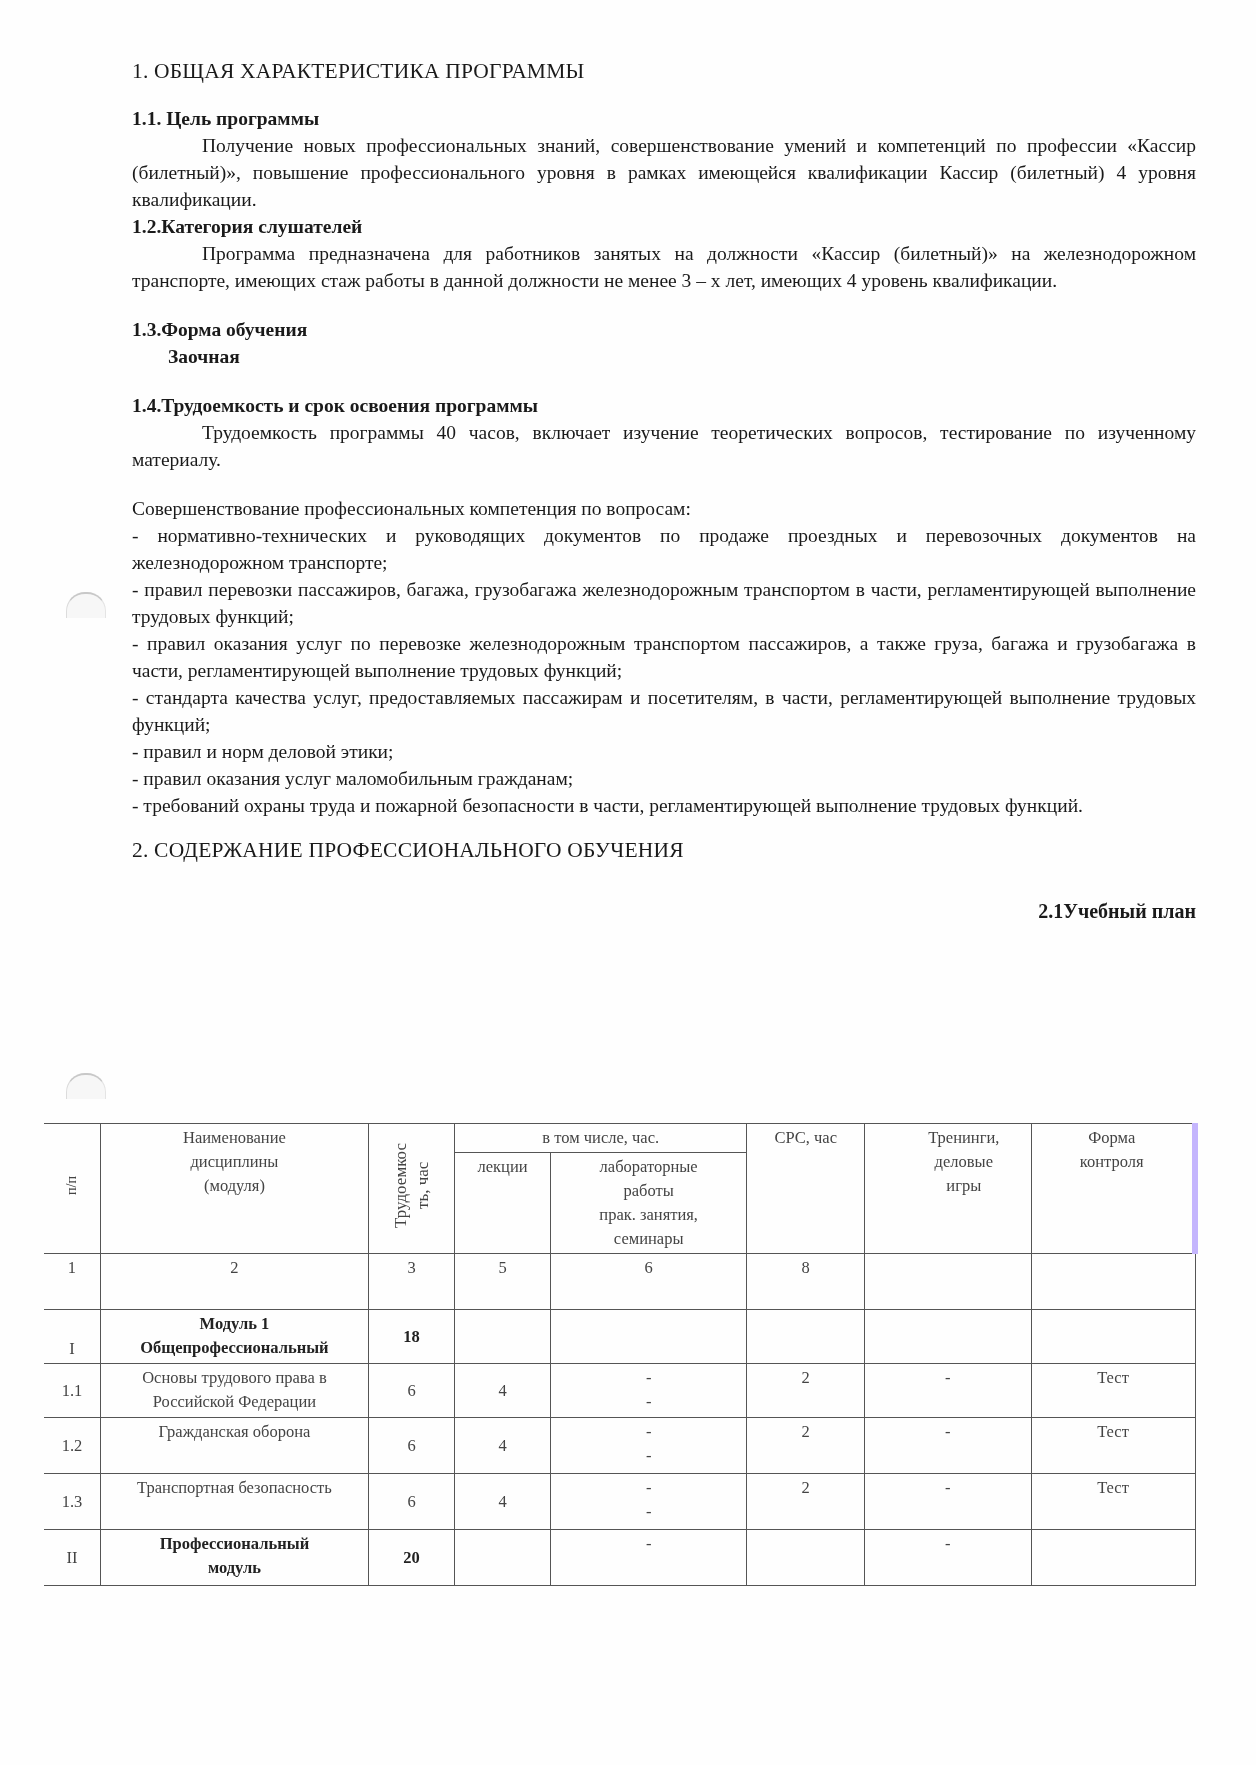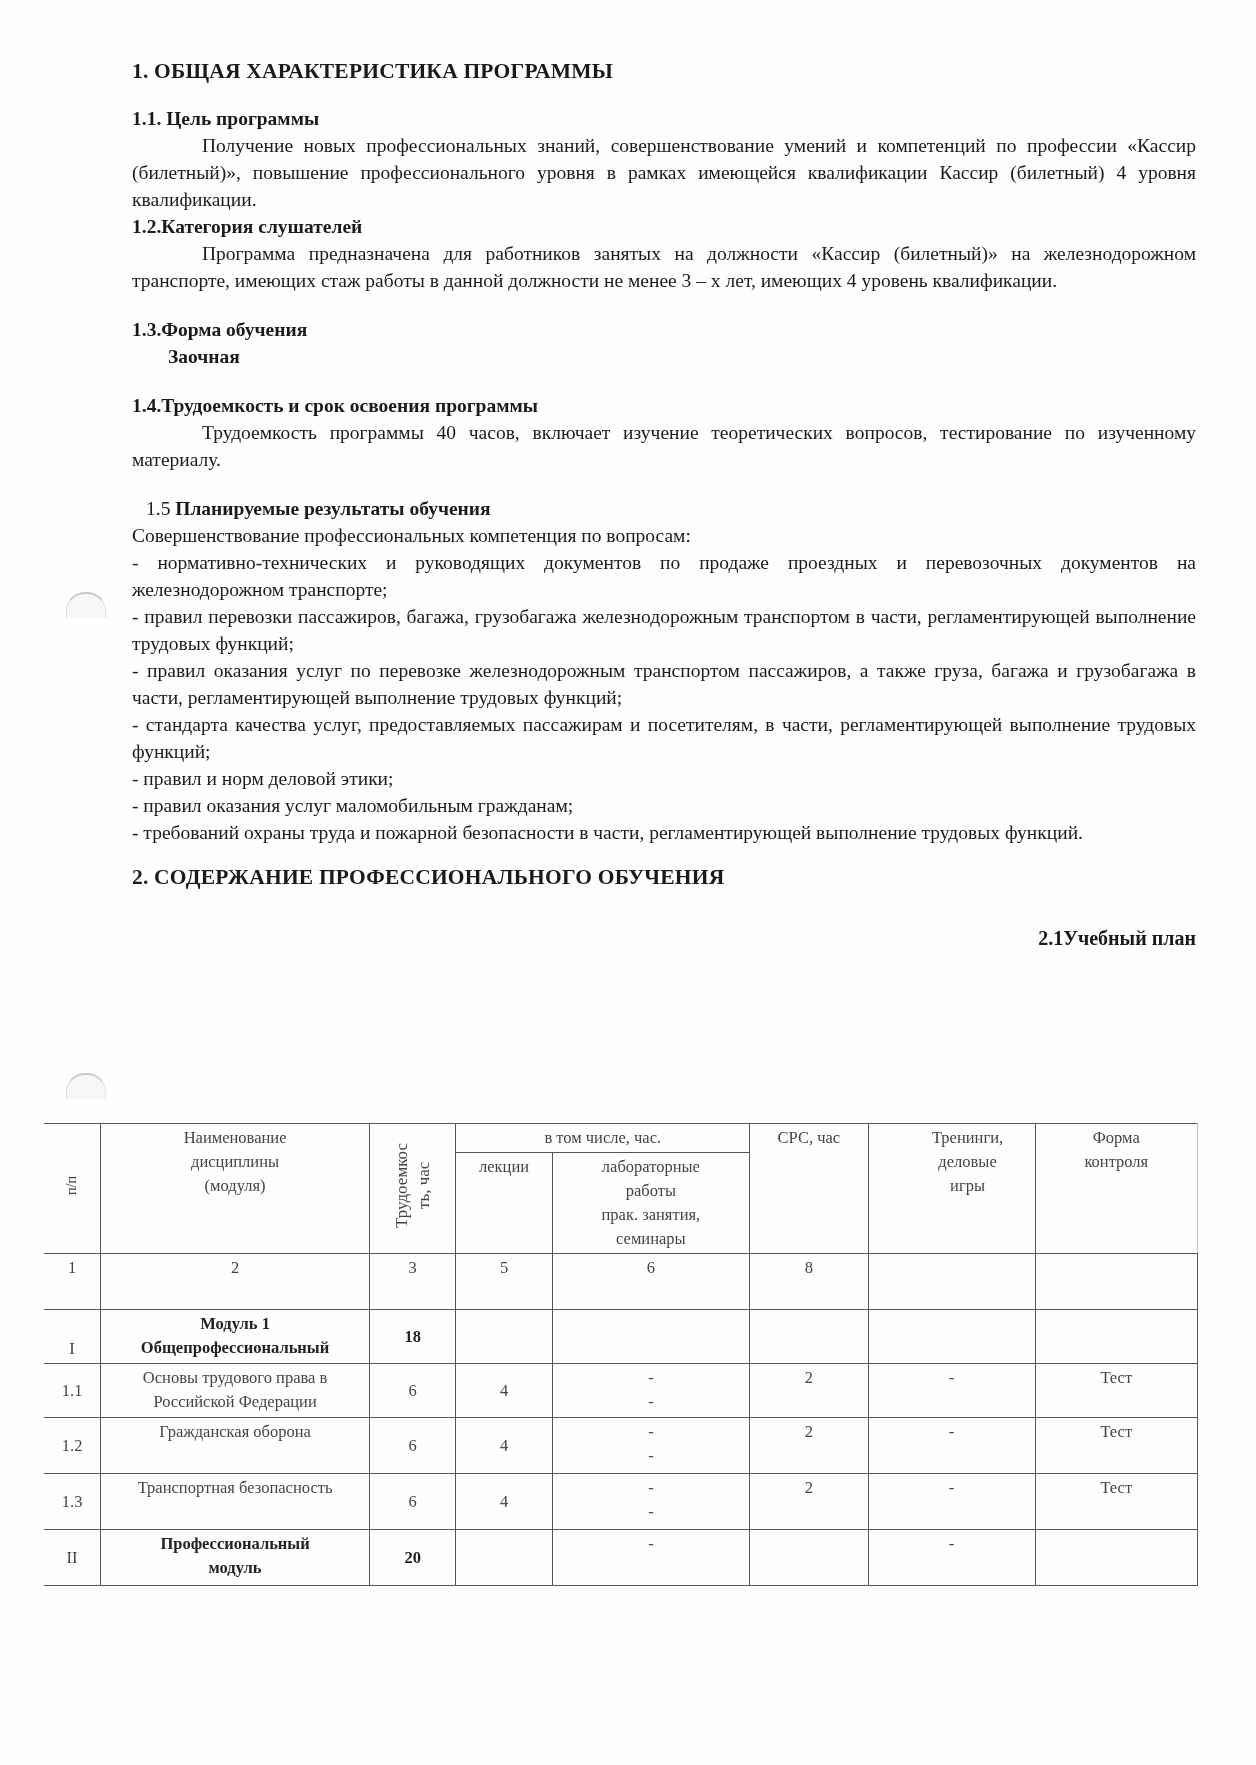--- a/index.html
+++ b/index.html
@@ -1,20 +1,20 @@
 <!DOCTYPE html>
 <html><head>
   <meta charset="utf-8">
   <style>
     html, body { margin:0; padding:0; background:#ffffff; }
     body { width:1256px; height:1765px; position:relative; overflow:hidden;
       font-family:"Liberation Serif","DejaVu Serif",serif; color:#1a1a1a; }
     .page { position:absolute; left:0; top:0; width:1256px; height:1765px; background:#fefefe; }
     .content { position:absolute; left:132px; top:58px; width:1064px; font-size:19.5px; line-height:27px; }
-    h1 { font-size:21.5px; font-weight:bold; margin:0; letter-spacing:0.2px; }
+    h1 { font-size:21.5px; font-weight:normal; margin:0; letter-spacing:0.2px; }
     h2 { font-size:19.5px; font-weight:bold; margin:0; }
     p { margin:0; text-align:justify; }
     .indent { text-indent:70px; }
     .sub { padding-left:36px;font-weight:bold; }
     .h15 { padding-left:14px; }
     .h15 .num { font-weight:normal; }
     .gap-m { height:20px; }
     .gap-s { height:22px; }
     .sec2 { margin-top:18px; }
     .tbl-title { text-align:right; font-weight:bold; font-size:20px; margin-top:34px; padding-left:70px; }
@@ -58,24 +58,20 @@
     <div class="gap-s"></div>
 
     <h2>1.3.Форма обучения</h2>
     <p class="sub">Заочная</p>
     <div class="gap-s"></div>
 
     <h2>1.4.Трудоемкость и срок освоения программы</h2>
     <p class="indent">Трудоемкость программы 40 часов, включает изучение теоретических вопросов, тестирование по изученному материалу.</p>
     <div class="gap-s"></div>
 
-    <h2 class="h15">
-      <span class="num">1.5</span>
-      <span>Планируемые результаты обучения</span>
-    </h2>
     <p>Совершенствование профессиональных компетенция по вопросам:</p>
     <p>- нормативно-технических и руководящих документов по продаже проездных и перевозочных документов на железнодорожном транспорте;</p>
     <p>- правил перевозки пассажиров, багажа, грузобагажа железнодорожным транспортом в части, регламентирующей выполнение трудовых функций;</p>
     <p>- правил оказания услуг по перевозке железнодорожным транспортом пассажиров, а также груза, багажа и грузобагажа в части, регламентирующей выполнение трудовых функций;</p>
     <p>-  стандарта качества услуг, предоставляемых пассажирам и посетителям, в части, регламентирующей выполнение трудовых функций;</p>
     <p>- правил и норм деловой этики;</p>
     <p>- правил оказания услуг маломобильным гражданам;</p>
     <p>- требований охраны труда и пожарной безопасности в части, регламентирующей выполнение трудовых функций.</p>
 
     <h1 class="sec2">2. СОДЕРЖАНИЕ ПРОФЕССИОНАЛЬНОГО ОБУЧЕНИЯ</h1>
@@ -96,21 +92,21 @@
       <td class="col-total" rowspan="2" style="vertical-align:middle;">
         <span class="vert"><span>Трудоемкос</span><br><span>ть, час</span></span>
       </td>
       <td colspan="2">в том числе, час.</td>
       <td class="col-src" rowspan="2">СРС, час</td>
       <td class="col-tr" rowspan="2">
         <div>Тренинги,</div>
         <div>деловые</div>
         <div>игры</div>
       </td>
-      <td class="col-form" rowspan="2" style="border-right:1px solid #c4b5fd;">
+      <td class="col-form" rowspan="2" style="border-right:6px solid #c4b5fd;">
         <div>Форма</div>
         <div>контроля</div>
       </td>
     </tr>
     <tr style="height:98px;">
       <td class="col-lec">лекции</td>
       <td class="col-lab">
         <div>лабораторные</div>
         <div>работы</div>
         <div>прак. занятия,</div>

